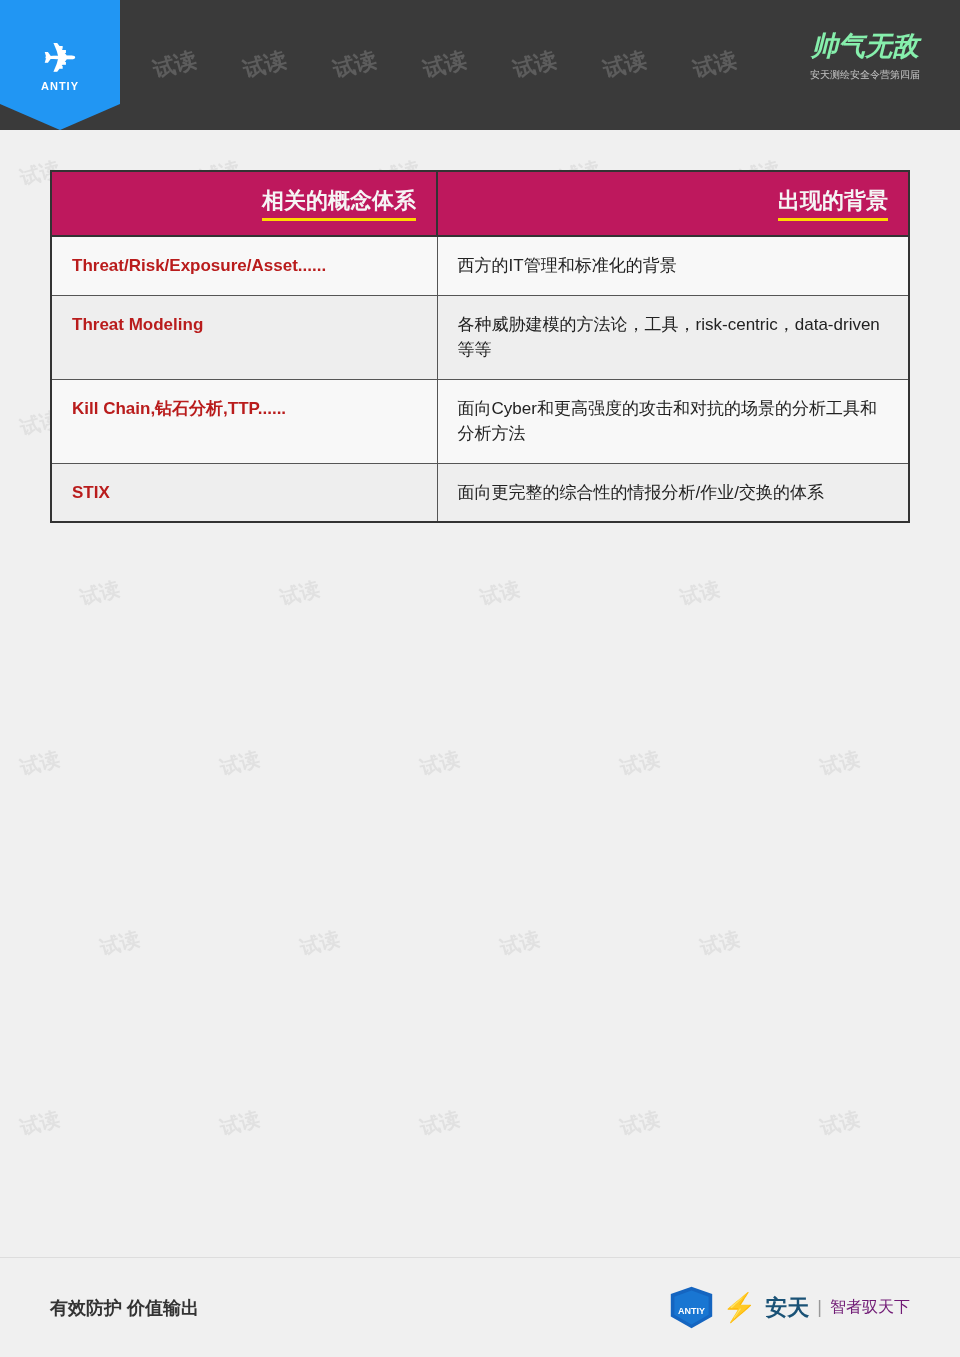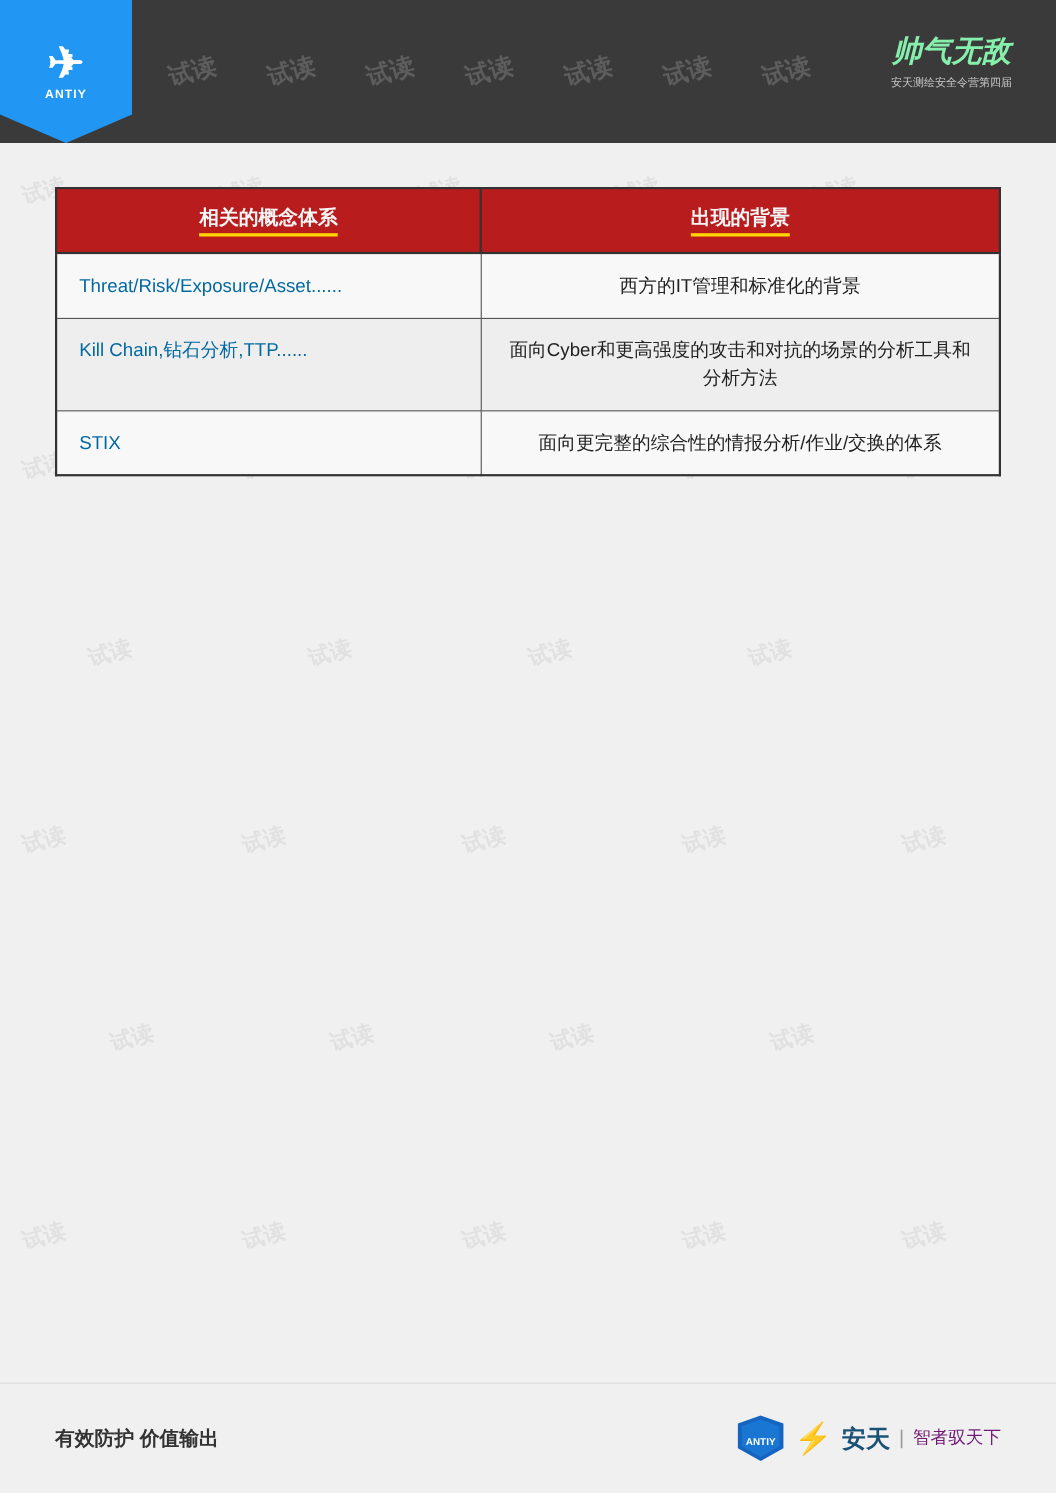--- a/index.html
+++ b/index.html
@@ -127,26 +127,26 @@
     }
 
     
     .data-table {
       width: 100%;
       border-collapse: collapse;
       border: 2px solid #333;
     }
 
     .data-table th {
-      background: #b91c1c;
+      background: #be185d;
       color: #f5f5f5;
-      font-size: 18px;
+      font-size: 22px;
       font-weight: bold;
       padding: 14px 20px;
-      text-align: center;
+      text-align: right;
       border: 2px solid #333;
     }
 
     .data-table th .header-underline {
       border-bottom: 3px solid #FFD700;
       display: inline-block;
       padding-bottom: 2px;
     }
 
     .data-table td {
@@ -160,28 +160,27 @@
     .data-table tr:nth-child(odd) td {
       background: #f8f8f8;
     }
 
     .data-table tr:nth-child(even) td {
       background: #eeeeee;
     }
 
     .col-left {
       width: 45%;
-      font-weight: normal;
-      color: #0369a1;
+      font-weight: bold;
+      color: #b91c1c;
     }
 
     .col-right {
       width: 55%;
       color: #222;
-      text-align: center;
     }
 
     
     .footer {
       position: absolute;
       bottom: 0;
       left: 0;
       right: 0;
       height: 100px;
       background: #f0f0f0;
@@ -295,20 +294,24 @@
           <span class="header-underline">出现的背景</span>
         </th>
       </tr>
     </thead>
     <tbody id="table-body">
     <tr>
           <td class="col-left">Threat/Risk/Exposure/Asset......</td>
           <td class="col-right">西方的IT管理和标准化的背景</td>
         </tr>
         <tr>
+          <td class="col-left">Threat Modeling</td>
+          <td class="col-right">各种威胁建模的方法论，工具，risk-centric，data-driven等等</td>
+        </tr>
+        <tr>
           <td class="col-left">Kill Chain,钻石分析,TTP......</td>
           <td class="col-right">面向Cyber和更高强度的攻击和对抗的场景的分析工具和分析方法</td>
         </tr>
         <tr>
           <td class="col-left">STIX</td>
           <td class="col-right">面向更完整的综合性的情报分析/作业/交换的体系</td>
         </tr>
       </tbody>
   </table>
 </div>

